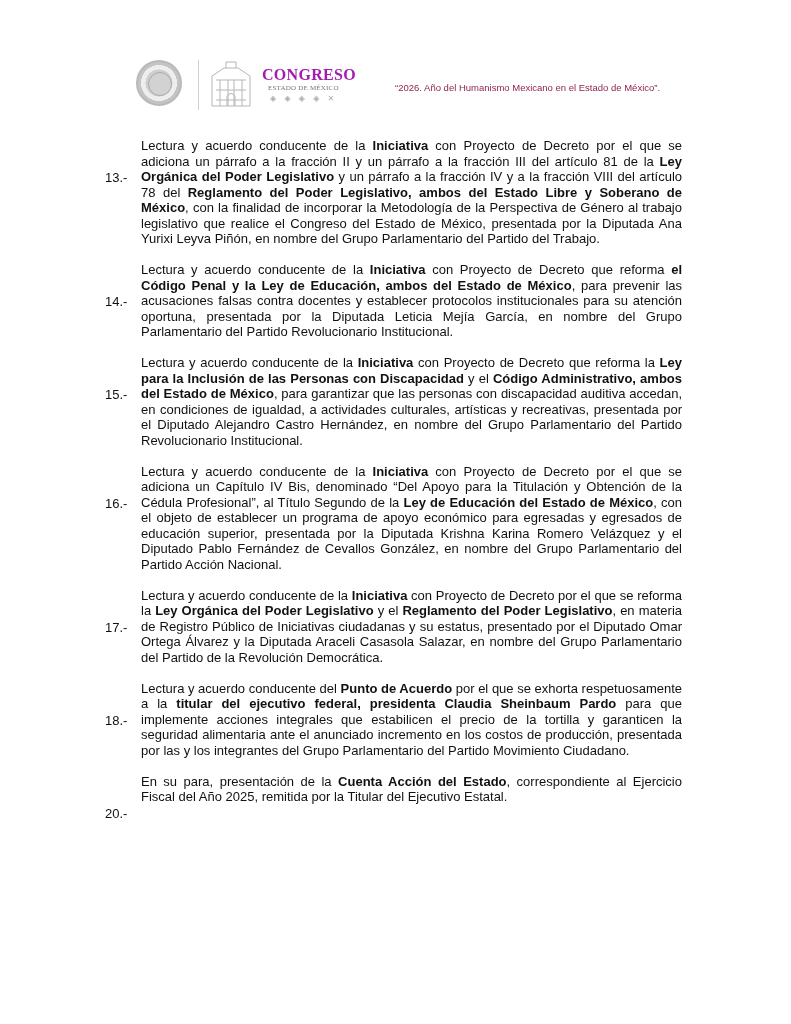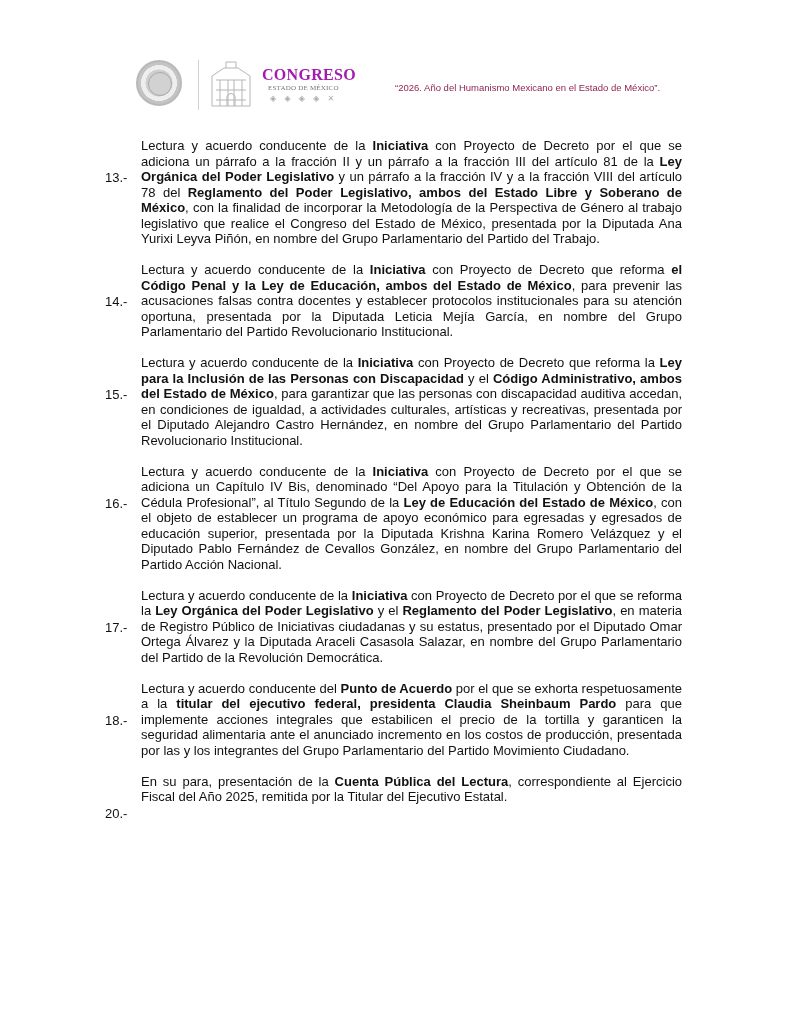--- a/index.html
+++ b/index.html
@@ -45,15 +45,15 @@
 </div>
 
 <div class="content" style="left: 105px; width: 577px;">
   <div id="items">
       <p class="para" style="padding-left: 0px; margin-left: 36px;"><span class="num" style="left: -36px; position: absolute;">13.-</span><span>Lectura y acuerdo conducente de la </span><b>Iniciativa</b><span> con Proyecto de Decreto por el que se adiciona un párrafo a la fracción II y un párrafo a la fracción III del artículo 81  de la </span><b>Ley Orgánica del Poder Legislativo</b><span> y un párrafo a la fracción IV y a la fracción VIII del artículo 78 del </span><b>Reglamento del Poder Legislativo, ambos del Estado Libre y Soberano de México</b><span>, con la finalidad de incorporar la Metodología de la Perspectiva de Género al trabajo legislativo que realice el Congreso del Estado de México, presentada por la Diputada Ana Yurixi Leyva Piñón, en nombre del Grupo Parlamentario del Partido del Trabajo.</span></p>
       <p class="para" style="padding-left: 0px; margin-left: 36px;"><span class="num" style="left: -36px; position: absolute;">14.-</span><span>Lectura y acuerdo conducente de la </span><b>Iniciativa</b><span> con Proyecto de Decreto que reforma </span><b>el Código Penal y la Ley de Educación, ambos del Estado de México</b><span>, para prevenir las acusaciones falsas contra docentes y establecer protocolos institucionales para su atención oportuna, presentada por la Diputada Leticia Mejía García, en nombre del Grupo Parlamentario del Partido Revolucionario Institucional.</span></p>
       <p class="para" style="padding-left: 0px; margin-left: 36px;"><span class="num" style="left: -36px; position: absolute;">15.-</span><span>Lectura y acuerdo conducente de la </span><b>Iniciativa</b><span> con Proyecto de Decreto que reforma la </span><b>Ley para la Inclusión de las Personas con Discapacidad</b><span> y el </span><b>Código Administrativo, ambos del Estado de México</b><span>, para garantizar que las personas con discapacidad auditiva accedan, en condiciones de igualdad, a actividades culturales, artísticas y recreativas, presentada por el Diputado Alejandro Castro Hernández, en nombre del Grupo Parlamentario del Partido Revolucionario Institucional.</span></p>
       <p class="para" style="padding-left: 0px; margin-left: 36px;"><span class="num" style="left: -36px; position: absolute;">16.-</span><span>Lectura y acuerdo conducente de la </span><b>Iniciativa</b><span> con Proyecto de Decreto por el que se adiciona un Capítulo IV Bis, denominado “Del Apoyo para la Titulación y Obtención de la Cédula Profesional”, al Título Segundo de la </span><b>Ley de Educación del Estado de México</b><span>, con el objeto de establecer un programa de apoyo económico para egresadas y egresados de educación superior, presentada por la Diputada Krishna Karina Romero Velázquez y el Diputado Pablo Fernández de Cevallos González, en nombre del Grupo Parlamentario del Partido Acción Nacional.</span></p>
       <p class="para" style="padding-left: 0px; margin-left: 36px;"><span class="num" style="left: -36px; position: absolute;">17.-</span><span>Lectura y acuerdo conducente de la </span><b>Iniciativa</b><span> con Proyecto de Decreto por el que se reforma la </span><b>Ley Orgánica del Poder Legislativo</b><span> y el </span><b>Reglamento del Poder Legislativo</b><span>, en materia de Registro Público de Iniciativas ciudadanas y su estatus, presentado por el Diputado Omar Ortega Álvarez y la Diputada Araceli Casasola Salazar, en nombre del Grupo Parlamentario del Partido de la Revolución Democrática.</span></p>
       <p class="para" style="padding-left: 0px; margin-left: 36px;"><span class="num" style="left: -36px; position: absolute;">18.-</span><span>Lectura y acuerdo conducente del </span><b>Punto de Acuerdo</b><span> por el que se exhorta respetuosamente a la </span><b>titular del ejecutivo federal, presidenta Claudia Sheinbaum Pardo</b><span> para que implemente acciones integrales que estabilicen el precio de la tortilla y garanticen la seguridad alimentaria ante el anunciado incremento en los costos de producción, presentada por las y los integrantes del Grupo Parlamentario del Partido Movimiento Ciudadano.</span></p>
-      <p class="para" style="padding-left: 0px; margin-left: 36px;"><span class="num" style="left: -36px; position: absolute;">20.-</span><span>En su para, presentación de la </span><b>Cuenta Pública del Lectura</b><span>, correspondiente al Ejercicio Fiscal del Año 2025, remitida por la Titular del Ejecutivo Estatal.</span></p>
+      <p class="para" style="padding-left: 0px; margin-left: 36px;"><span class="num" style="left: -36px; position: absolute;">20.-</span><span>En su para, presentación de la </span><b>Cuenta Acción del Estado</b><span>, correspondiente al Ejercicio Fiscal del Año 2025, remitida por la Titular del Ejecutivo Estatal.</span></p>
     </div>
 </div>
 
 </body></html>

